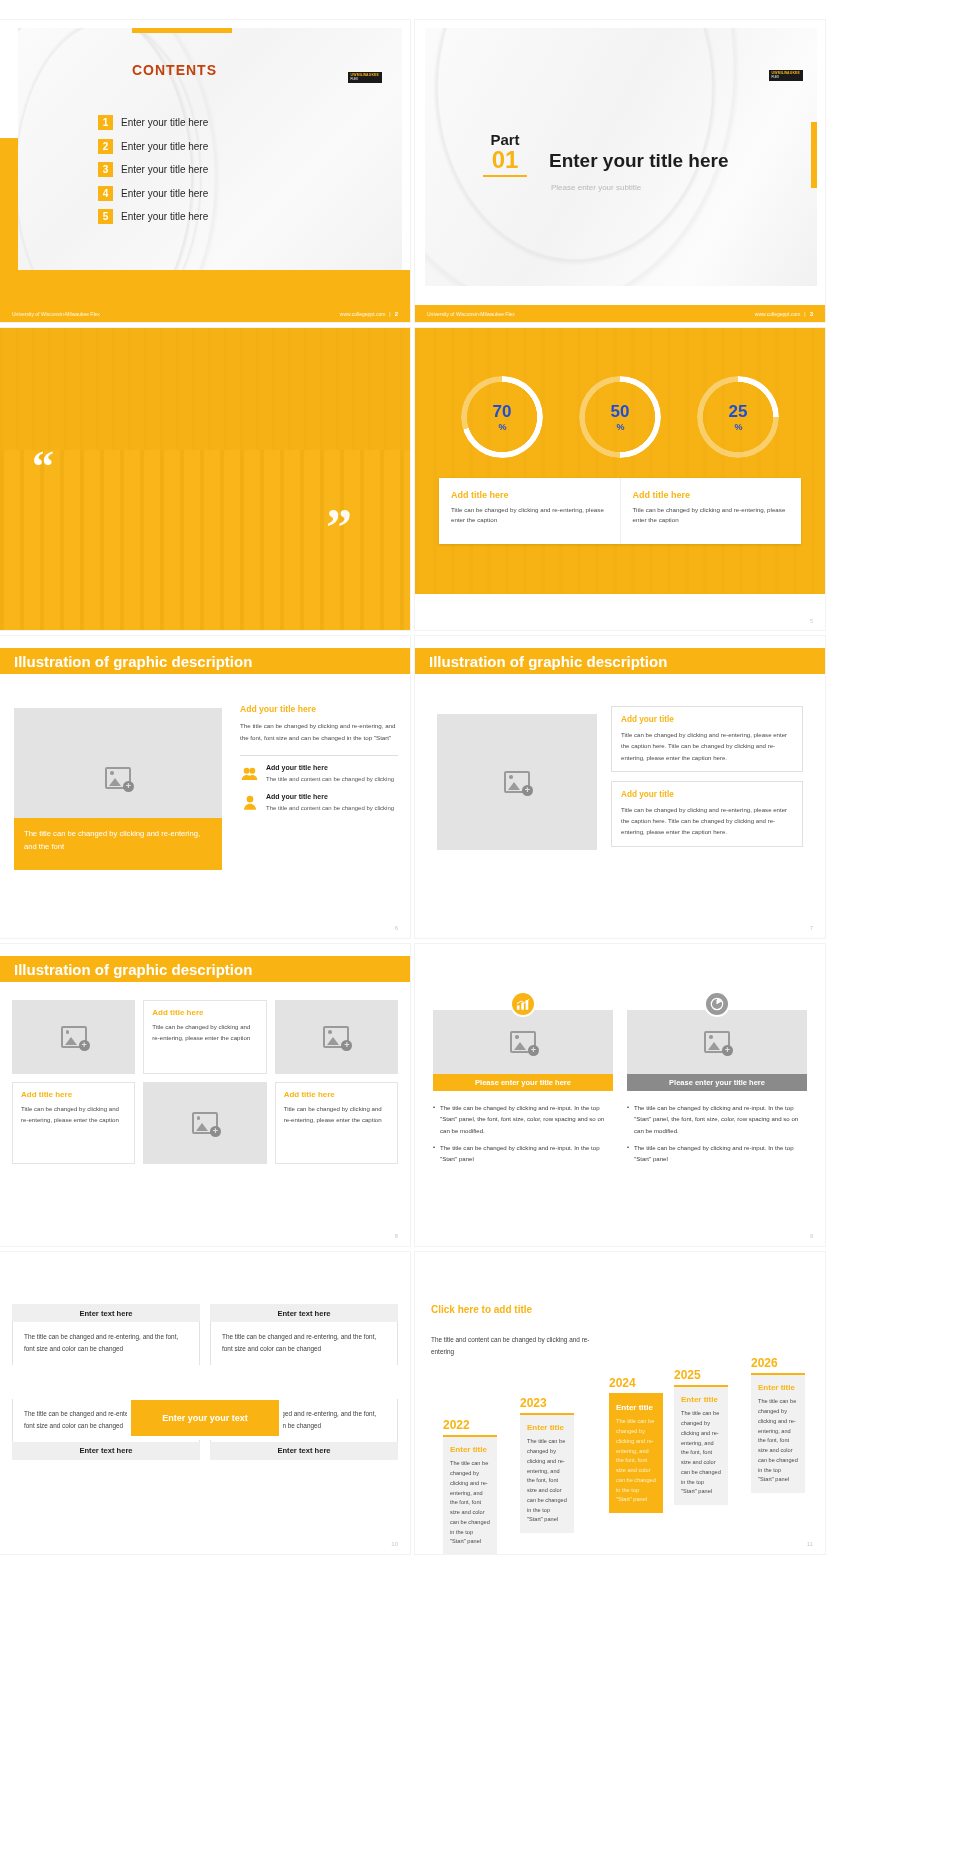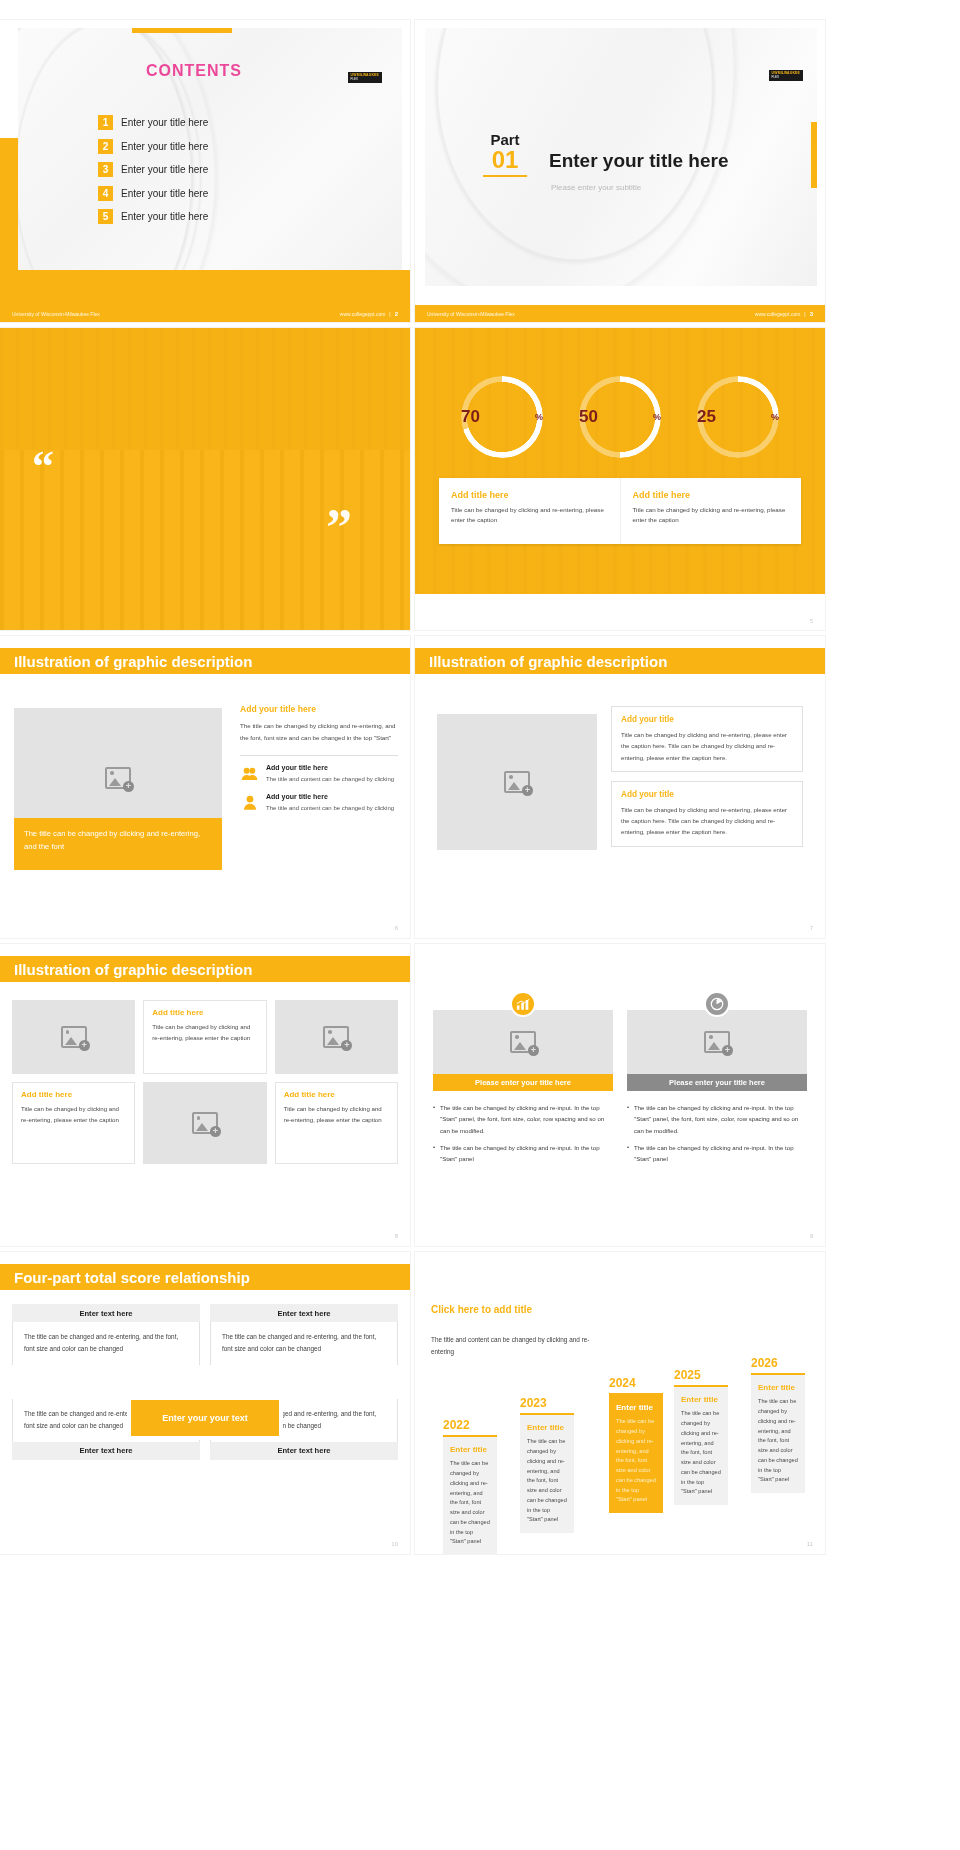--- a/index.html
+++ b/index.html
@@ -42,21 +42,21 @@
     background:
       radial-gradient(ellipse 170px 260px at 60px 150px, rgba(255,255,255,0) 66%, rgba(220,220,220,.55) 67%, rgba(255,255,255,0) 69%),
       radial-gradient(ellipse 130px 220px at 90px 150px, rgba(255,255,255,0) 70%, rgba(225,225,225,.5) 71%, rgba(255,255,255,0) 73%),
       radial-gradient(ellipse 230px 300px at 30px 150px, rgba(255,255,255,0) 72%, rgba(228,228,228,.45) 73%, rgba(255,255,255,0) 75%);
   }
   .s2 .leftbar { position:absolute; left:0; top:118px; width:18px; bottom:0; background:#f9b414; }
   .s2 .botbar { position:absolute; left:0; right:0; bottom:0; height:52px; background:#f9b414; }
   .s2 .topaccent { position:absolute; left:132px; top:8px; width:100px; height:5px; background:#f9b414; }
   .s2 .title {
     position:absolute; left:132px; top:42px;
-    font-size:16px; font-weight:bold; letter-spacing:1px; color:#ec4899;margin-left:14px;
+    font-size:14px; font-weight:bold; letter-spacing:1px; color:#c2410c;
   }
   .s2 .logo { position:absolute; right:28px; top:52px; }
   .s2 .clist { position:absolute; left:98px; top:95px; }
   .s2 .crow { display:flex; align-items:center; margin-bottom:8.5px; }
   .s2 .cnum {
     width:15px; height:15px; background:#f9b414; color:#fff;
     font-size:10px; font-weight:bold; display:flex; align-items:center; justify-content:center;
     margin-right:8px;
   }
   .s2 .ctxt { font-size:10px; color:#262626; }
@@ -126,22 +126,22 @@
   .s5 .photo {
     position:absolute; inset:0;
     background:
       linear-gradient(0deg, rgba(249,180,20,.9), rgba(249,180,20,.9)),
       repeating-linear-gradient(90deg, #c98f10 0 4px, #e2a615 4px 18px);
   }
   .s5 .donuts { position:absolute; left:0; right:0; top:48px; display:flex; justify-content:space-around; padding:0 28px; }
   .s5 .donut { position:relative; width:82px; height:82px; }
   .s5 .donut .ring { position:absolute; inset:0; border-radius:50%; }
   .s5 .donut .lbl {
-    position:absolute; inset:0; display:flex; align-items:center; justify-content:space-between;
-    color:#7f1d1d; font-weight:bold; font-size:17px;
+    position:absolute; inset:0; display:flex; align-items:center; justify-content:center;
+    color:#1d4ed8; font-weight:bold; font-size:17px;flex-direction:column;
   }
   .s5 .donut .lbl .pc { font-size:9px; font-weight:bold; margin-left:1px; }
   .s5 .cards {
     position:absolute; left:24px; right:24px; top:150px; height:66px;
     background:#fff; display:flex; box-shadow:0 1px 3px rgba(0,0,0,.12);
   }
   .s5 .card { flex:1; padding:12px 12px 0 12px; }
   .s5 .card + .card { border-left:1px solid #eee; }
   .s5 .card h4 { color:#f9b414; font-size:9px; font-weight:bold; margin-bottom:5px; }
   .s5 .card p { font-size:6.2px; line-height:1.65; color:#4a4a4a; }
@@ -531,23 +531,20 @@
       <div class="ribbon g">Please enter your title here</div>
       <ul>
         <li>The title can be changed by clicking and re-input. In the top "Start" panel, the font, font size, color, row spacing and so on can be modified.</li>
         <li>The title can be changed by clicking and re-input. In the top "Start" panel</li>
       </ul>
     </div>
     <div class="pagenum">9</div>
   </div>
 
   <div class="slide sh cs s10">
-    <div class="hdr">
-      <span>Four-part total score relationship</span>
-    </div>
     <div class="wrap">
       <div class="quad">
         <div>
           <div class="rowhdr">Enter text here</div>
           <div class="body">The title can be changed and re-entering, and the font, font size and color can be changed</div>
         </div>
         <div>
           <div class="rowhdr">Enter text here</div>
           <div class="body">The title can be changed and re-entering, and the font, font size and color can be changed</div>
         </div>

